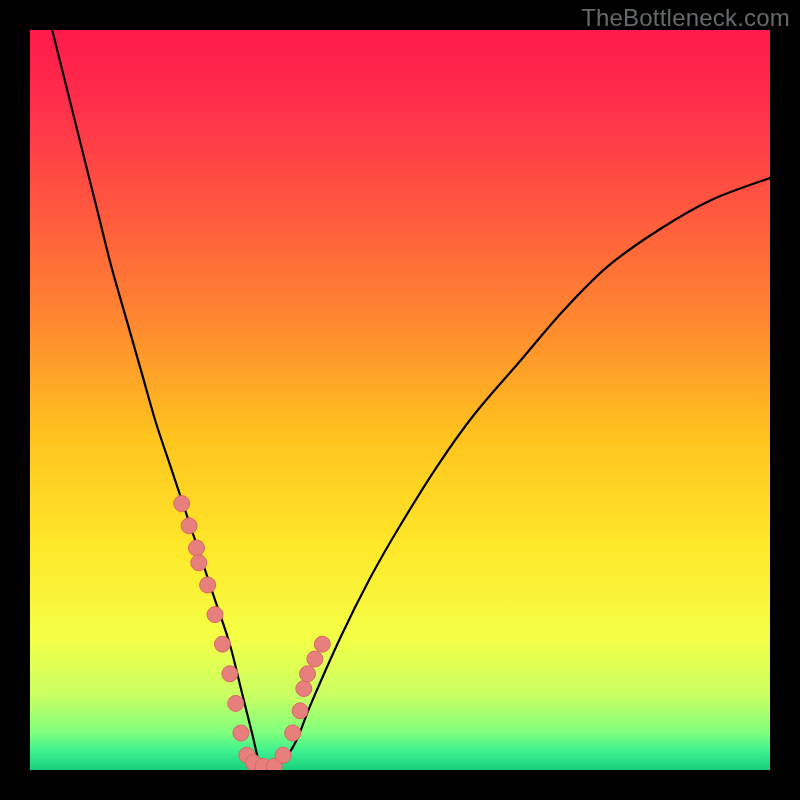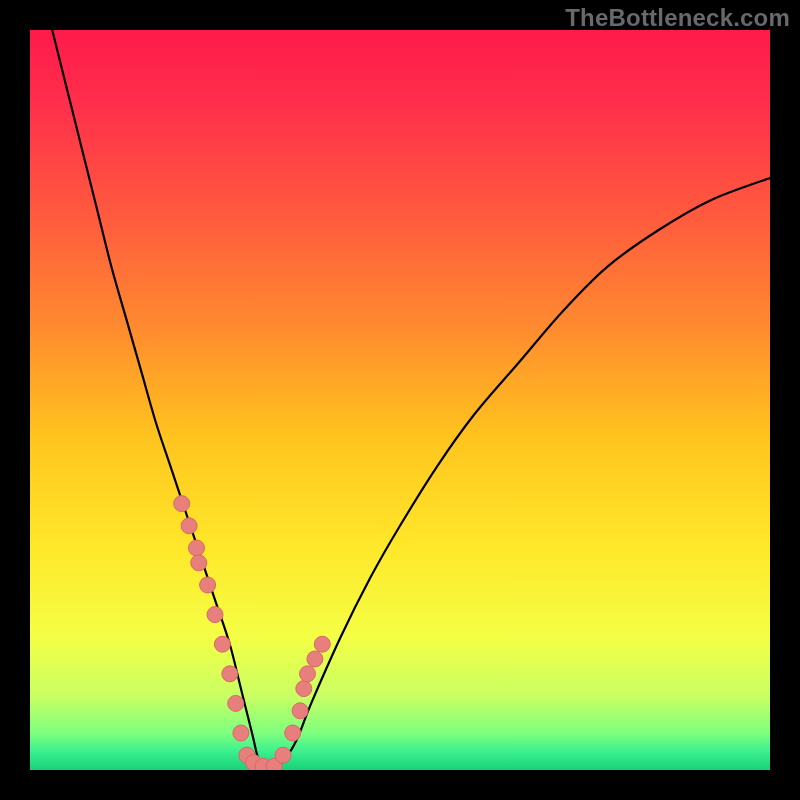--- a/index.html
+++ b/index.html
@@ -28,21 +28,21 @@
   .gradient {
     position: absolute;
     inset: 0;
   }
   .watermark {
     position: absolute;
     top: 4px;
     right: 10px;
     color: #666a6c;
     font-size: 24px;
-    font-weight: 700;
+    font-weight: 400;
     letter-spacing: 0.2px;
   }
   svg.curve {
     position: absolute;
     inset: 0;
   }
 </style>
 </head>
 <body>
 

